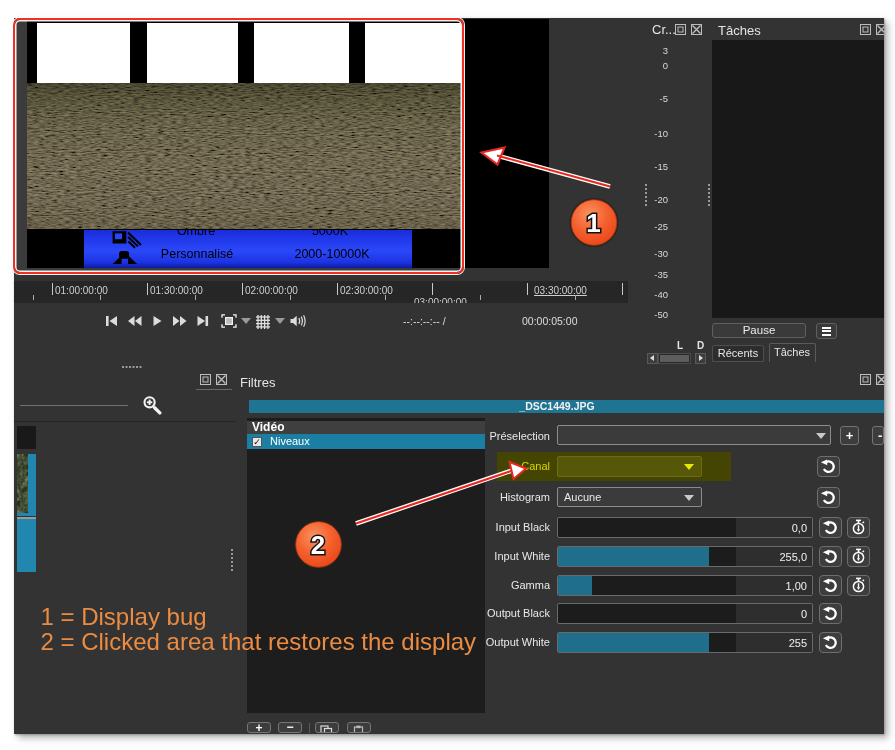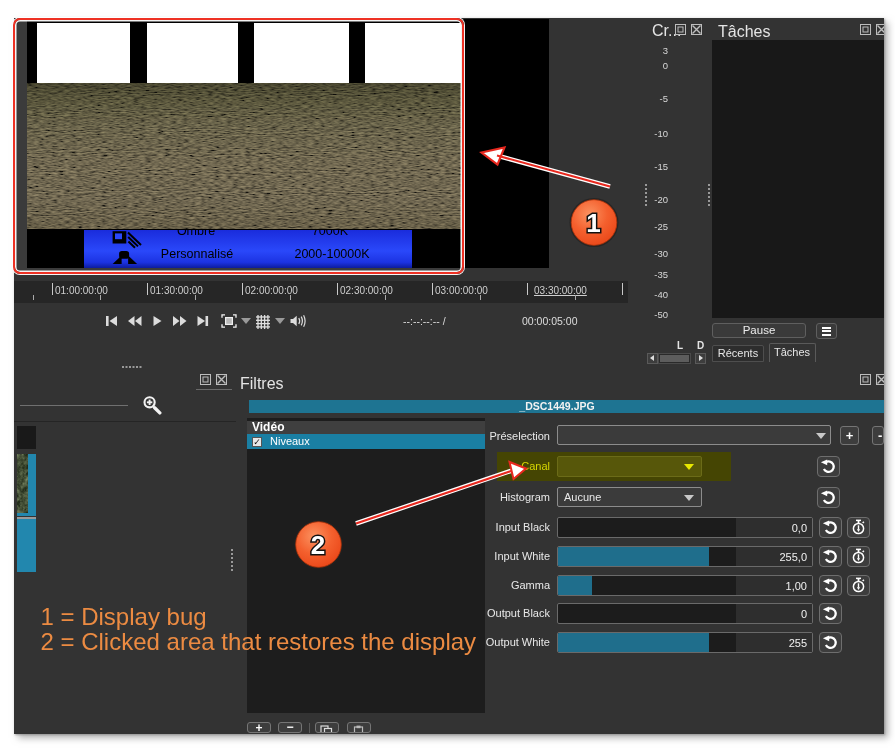--- a/index.html
+++ b/index.html
@@ -1,21 +1,21 @@
 <!DOCTYPE html>
 <html><head>
 <meta charset="utf-8">
 <style>
 * { margin:0; padding:0; box-sizing:border-box; }
 html,body { width:895px; height:750px; background:#fff; font-family:"Liberation Sans",sans-serif; overflow:hidden; }
 .abs { position:absolute; }
 #stage { position:relative; width:895px; height:750px; }
 #win { position:absolute; left:14px; top:18px; width:870px; height:716px; background:#333333;
   box-shadow: 4px 4px 7px rgba(120,120,120,.55), 1px 1px 2px rgba(90,90,90,.5); }
-.ttl { color:#e4e4e4; font-size:16px; }
+.ttl { color:#e4e4e4; font-size:13px; }
 .btn { background:#3d3d3d; border:1px solid #757575; border-radius:3px; }
 .combo { background:#3b3b3b; border:1px solid #8c8c8c; border-radius:2px; position:absolute; }
 .lbl { position:absolute; color:#e8e8e8; font-size:11px; text-align:right; }
 .spin { position:absolute; border:1px solid #6a6a6a; border-radius:2px; background:#1c1c1c; overflow:hidden; }
 .spin .rhs { position:absolute; right:0; top:0; bottom:0; width:76px; background:#2e2e2e; }
 .spin .fill { position:absolute; left:0; top:0; bottom:0; background:#1f6e8c; }
 .spin .val { position:absolute; right:5px; top:50%; transform:translateY(-50%); color:#f0f0f0; font-size:11px; }
 .rst { position:absolute; width:23px; height:21px; background:#3d3d3d; border:1px solid #6e6e6e; border-radius:4px; }
 .carr { position:absolute; top:7px; width:0; height:0; border-left:5px solid transparent; border-right:5px solid transparent; border-top:6px solid #c8c8c8; }
 .carr.yellow { border-top-color:#e8e800; }
@@ -45,21 +45,21 @@
             <feColorMatrix type="matrix" values="0 0 0 1.22 -0.24  0 0 0 1.22 -0.24  0 0 0 1.22 -0.24  0 0 0 0 1"></feColorMatrix>
           </filter>
         </defs>
         <rect width="434" height="146" filter="url(#gr)"></rect>
       </svg>
     </div>
 
     <div class="abs" id="bluebox" style="left:57px; top:211px; width:328px; height:38px; overflow:hidden;
          background:linear-gradient(180deg,#1a2cdc 0%,#2a48fa 55%,#1c33e2 85%,#0d1c9e 100%); color:#000; font-size:12.5px;">
       <div class="abs" style="left:77px; top:-6px; width:70px; text-align:center;">Ombre</div>
-      <div class="abs" style="left:211px; top:-6px; width:70px; text-align:center;">7000K</div>
+      <div class="abs" style="left:211px; top:-6px; width:70px; text-align:center;">5000K</div>
       <div class="abs" style="left:58px; top:17px; width:110px; text-align:center;">Personnalisé</div>
       <div class="abs" style="left:198px; top:17px; width:100px; text-align:center;">2000-10000K</div>
       <svg class="abs" style="left:28px; top:0px;" width="32" height="36" viewBox="0 0 32 36">
         <rect x="0.6" y="1.2" width="13.7" height="12.3" fill="#000"></rect>
         <rect x="3" y="3.4" width="7" height="5.8" fill="#2a48fa"></rect>
         <g stroke="#000" stroke-width="2">
           <line x1="16" y1="2.5" x2="29" y2="15"></line>
           <line x1="16.2" y1="7" x2="26" y2="16.4"></line>
           <line x1="16.4" y1="11.5" x2="23" y2="17.8"></line>
         </g>
@@ -76,21 +76,21 @@
   <div class="abs" id="ruler" style="left:14px; top:281px; width:614px; height:22px; background:#262626; overflow:hidden;">
     <div class="tick" style="left:38px;"></div>
       <div class="rlabel" style="left:41px;">01:00:00:00</div>
     <div class="tick" style="left:133px;"></div>
       <div class="rlabel" style="left:136px;">01:30:00:00</div>
     <div class="tick" style="left:228px;"></div>
       <div class="rlabel" style="left:231px;">02:00:00:00</div>
     <div class="tick" style="left:323px;"></div>
       <div class="rlabel" style="left:326px;">02:30:00:00</div>
     <div class="tick" style="left:418px;"></div>
-      <div class="rlabel" style="left:421px;">03:00:00:00</div>
+      <div class="rlabel" style="left:400px;margin-top:12px;">03:00:00:00</div>
     <div class="tick" style="left:513px;"></div>
       <div class="rlabel" style="left:520px;text-decoration:underline;">03:30:00:00</div>
     <div class="tick" style="left:608px;"></div>
     <div class="tick minor" style="left:19px;"></div>
       <div class="tick minor" style="left:85.5px;"></div>
     <div class="tick minor" style="left:180.5px;"></div>
       <div class="tick minor" style="left:275.5px;"></div>
     <div class="tick minor" style="left:370.5px;"></div>
       <div class="tick minor" style="left:465.5px;"></div>
     <div class="tick minor" style="left:560.5px;"></div>

